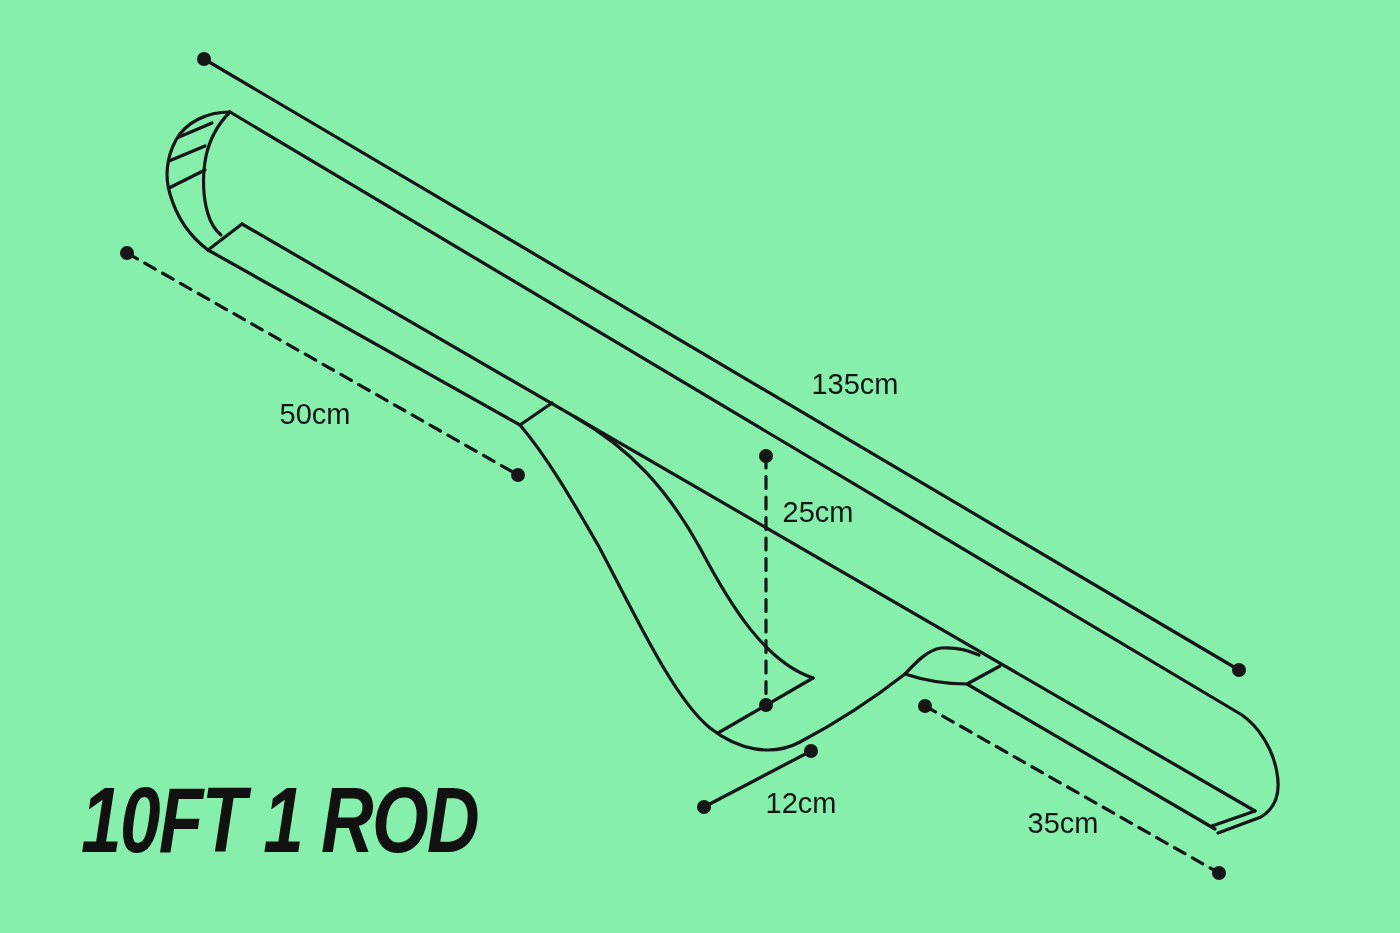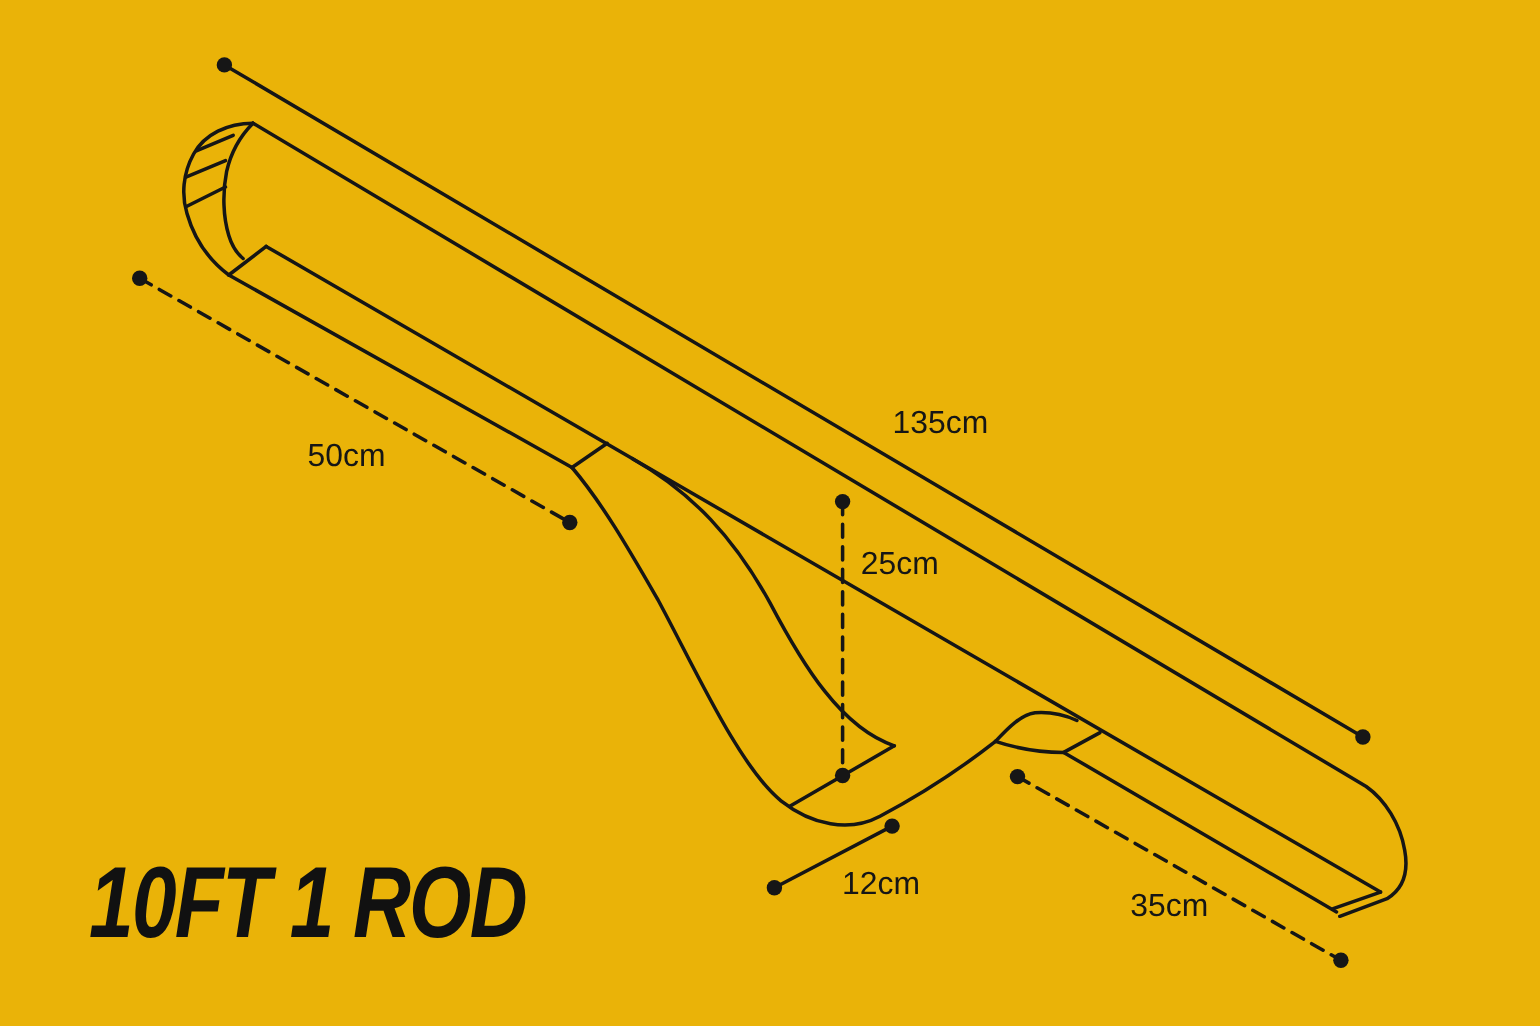--- a/index.html
+++ b/index.html
@@ -8,21 +8,21 @@
     background: #ffffff;
     width: 1400px;
     height: 933px;
     overflow: hidden;
     font-family: "Liberation Sans", sans-serif;
   }
   .stage {
     position: relative;
     width: 1400px;
     height: 933px;
-    background: #eab308;
+    background: #86efac;
   }
   svg { display: block; }
   .outline {
     fill: none;
     stroke: #161616;
     stroke-width: 3.2;
     stroke-linecap: round;
     stroke-linejoin: round;
   }
   .dim-line {

